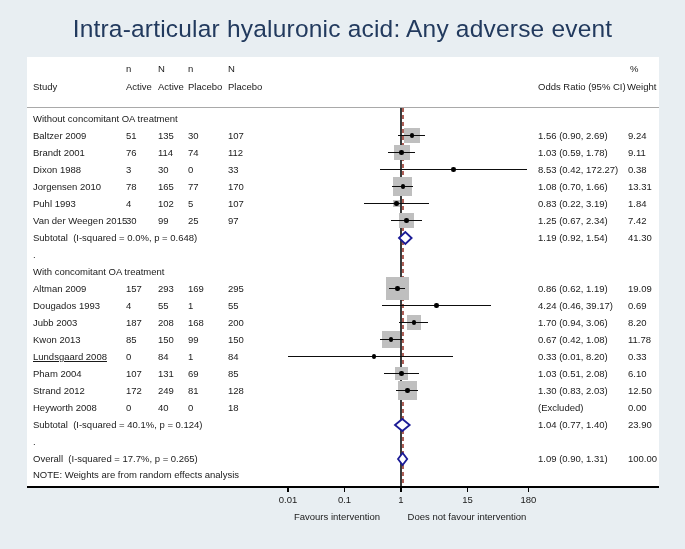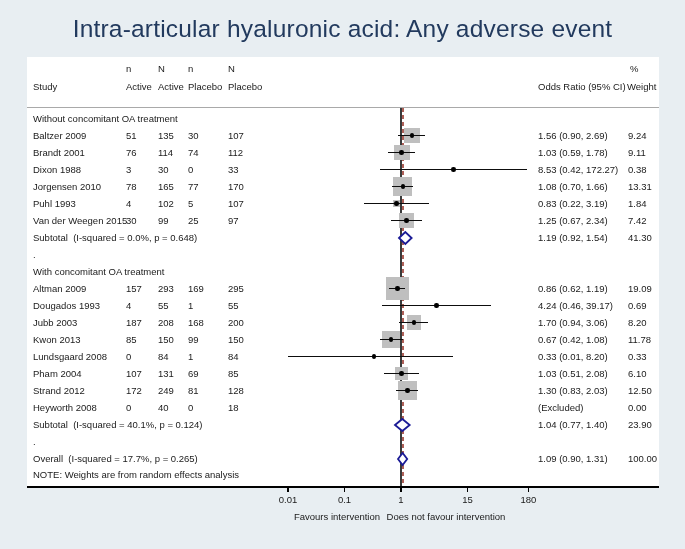--- a/index.html
+++ b/index.html
@@ -190,21 +190,21 @@
         <div class="cell" style="left: 99px;">85</div>
         <div class="cell" style="left: 131px;">150</div>
         <div class="cell" style="left: 161px;">99</div>
         <div class="cell" style="left: 201px;">150</div>
         <div class="cell" style="left: 511px;">0.67 (0.42, 1.08)</div>
         <div class="cell" style="left: 601px;">11.78</div>
       </div>
       <div class="row" style="top: 291px;">
         <div class="ci" style="left: 261px; top: 7.75px; width: 164.63px; background: rgb(13, 13, 13);"></div>
         <div class="dot" style="left: 344.546px; top: 6.25px;"></div>
-        <div class="cell" style="left: 6px;">Lundsgaard 2008</div>
+        <div class="cell" style="left: 6px; text-decoration: underline;">Lundsgaard 2008</div>
         <div class="cell" style="left: 99px;">0</div>
         <div class="cell" style="left: 131px;">84</div>
         <div class="cell" style="left: 161px;">1</div>
         <div class="cell" style="left: 201px;">84</div>
         <div class="cell" style="left: 511px;">0.33 (0.01, 8.20)</div>
         <div class="cell" style="left: 601px;">0.33</div>
       </div>
       <div class="row" style="top: 308px;">
         <div class="box" style="left: 368.304px; top: 2.07847px; width: 12.8431px; height: 12.8431px; background: rgb(191, 191, 191);"></div>
         <div class="ci" style="left: 357.478px; top: 7.75px; width: 34.4929px; background: rgb(13, 13, 13);"></div>
@@ -268,13 +268,13 @@
     <div class="tickmark" style="left: 343.8px;"></div>
     <div class="ticklabel" style="left: 322.5px;">0.1</div>
     <div class="tickmark" style="left: 400.3px;"></div>
     <div class="ticklabel" style="left: 379px;">1</div>
     <div class="tickmark" style="left: 466.749px;"></div>
     <div class="ticklabel" style="left: 445.449px;">15</div>
     <div class="tickmark" style="left: 527.723px;"></div>
     <div class="ticklabel" style="left: 506.423px;">180</div>
   </div>
 <div class="axislabel" style="left:237px;width:200px">Favours intervention</div>
-<div class="axislabel" style="left:336px;width:220px">Does not favour intervention</div>
+<div class="axislabel" style="left:357px;width:220px">Does not favour intervention</div>
 
 </body></html>

